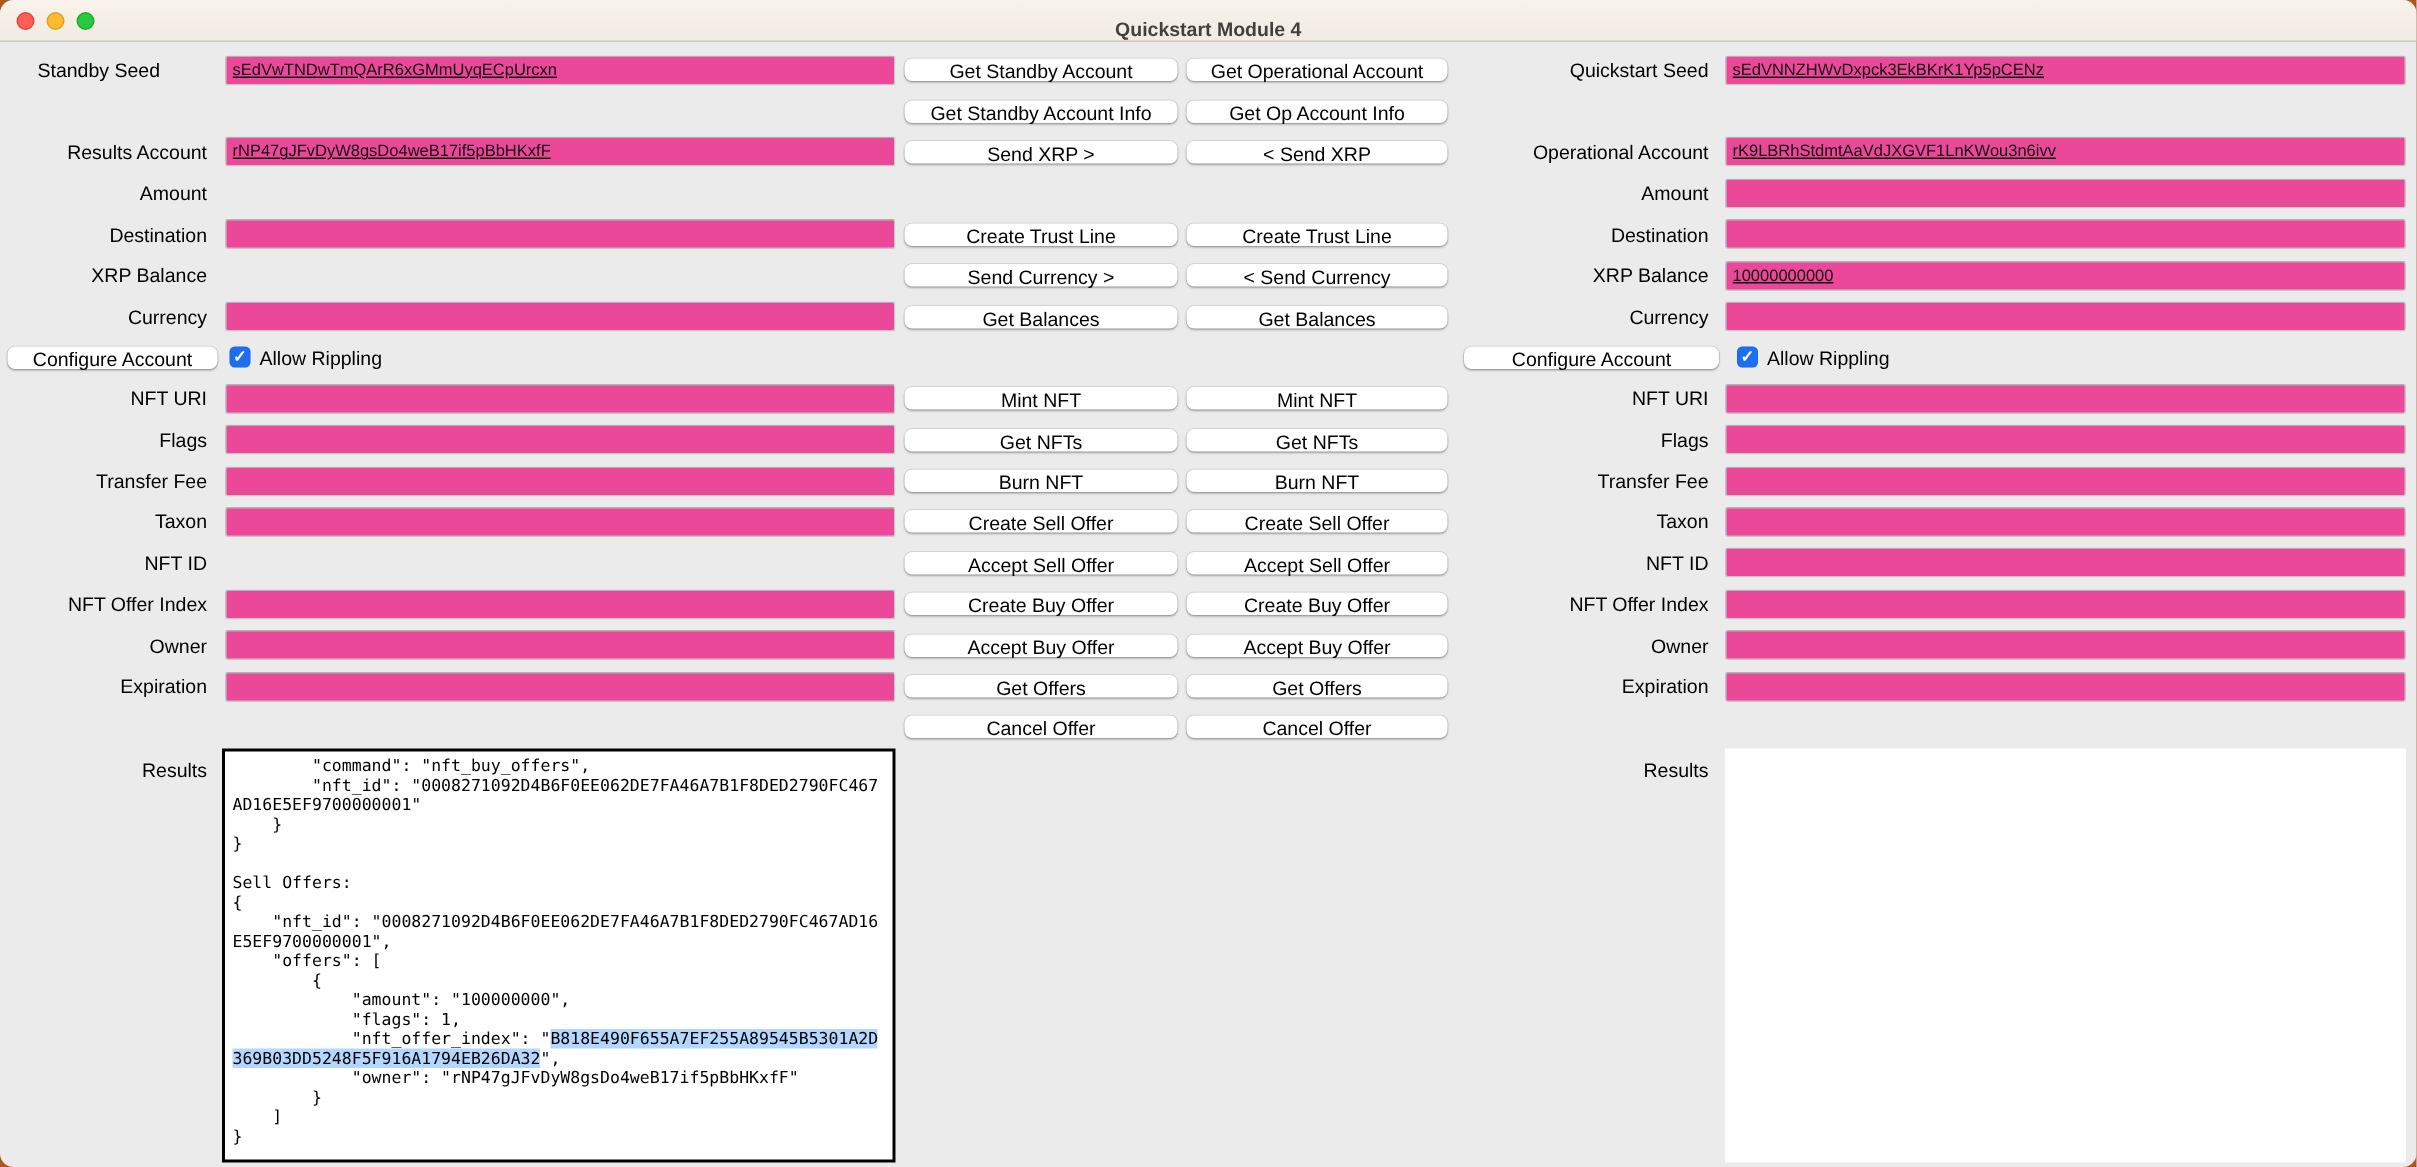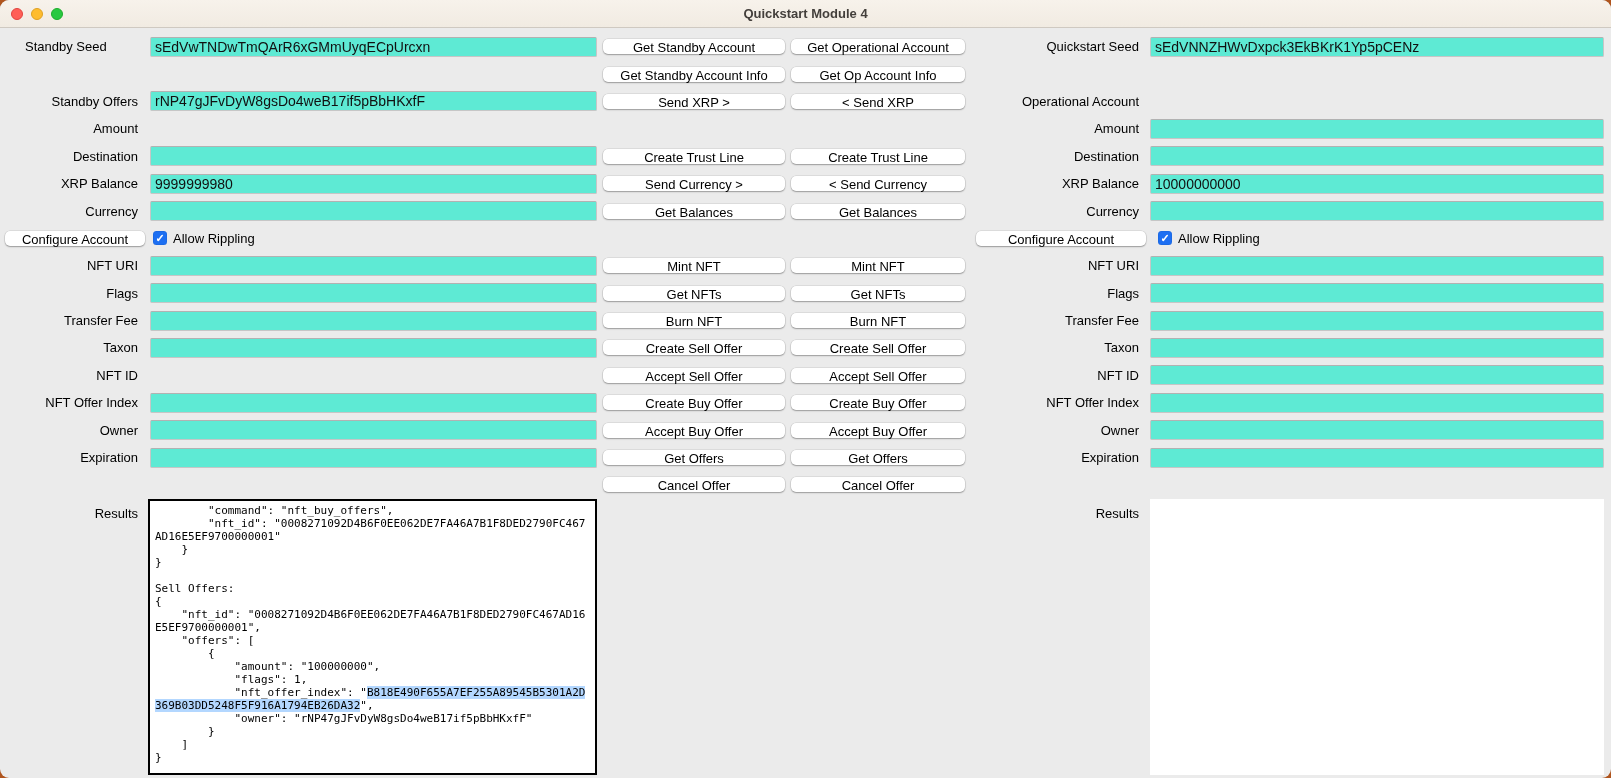--- a/index.html
+++ b/index.html
@@ -1,34 +1,34 @@
 <!DOCTYPE html>
 <html><head>
 <meta charset="utf-8">
 <style>
   html,body{margin:0;padding:0;}
   body{background:#b0551e;font-family:"Liberation Sans",sans-serif;width:1611px;height:778px;overflow:hidden;}
   .window{width:1611px;height:778px;background:#ebebeb;border-radius:9px;overflow:hidden;box-sizing:border-box;box-shadow:inset 0 1px 0 rgba(0,0,0,0.25);}
-  .titlebar{height:27px;background:linear-gradient(#f7f2eb,#f1ebe2);border-bottom:1px solid #cfc9c1;display:flex;align-items:center;justify-content:center;position:relative;}
+  .titlebar{height:27px;background:linear-gradient(#f7f2eb,#f1ebe2);border-bottom:1px solid #cfc9c1;display:flex;align-items:flex-end;justify-content:center;position:relative;}
   .title{font-size:13px;font-weight:bold;color:#433f3b;}
   .lights{position:absolute;left:11px;top:0;height:27px;display:flex;align-items:center;gap:8px;}
   .light{width:12px;height:12px;border-radius:50%;box-sizing:border-box;}
   .light.red{background:#ff5f57;border:1px solid #e0443e;}
   .light.yellow{background:#febc2e;border:1px solid #dea123;}
   .light.green{background:#28c840;border:1px solid #1dad2b;}
 
   .grid{display:grid;grid-template-columns:145px 452px 6px 182px 6px 174px 181px 4px 454px;grid-template-rows:repeat(17,27.4px) 276px;padding-top:5px;padding-right:7px;box-sizing:border-box;}
   .gc1{grid-column:1}.gc2{grid-column:2}.gc4{grid-column:4}.gc6{grid-column:6}.gc7{grid-column:7}.gc9{grid-column:9}
   .gr1{grid-row:1}.gr2{grid-row:2}.gr3{grid-row:3}.gr4{grid-row:4}.gr5{grid-row:5}.gr6{grid-row:6}
   .gr7{grid-row:7}.gr8{grid-row:8}.gr9{grid-row:9}.gr10{grid-row:10}.gr11{grid-row:11}.gr12{grid-row:12}
   .gr13{grid-row:13}.gr14{grid-row:14}.gr15{grid-row:15}.gr16{grid-row:16}.gr17{grid-row:17}.gr18{grid-row:18}
 
   .flabel{font-size:13px;color:#000;text-align:right;align-self:center;padding-right:7px;white-space:nowrap;}
   .flabel.left-align{text-align:left;padding-left:25px;padding-right:0;}
-  .entry{align-self:center;height:20px;background:#5eead4;border:1px solid #c6c6c6;border-top-color:#b2b2b2;border-radius:2px;font-family:"Liberation Sans",sans-serif;font-size:14px;color:#111;padding:0 4px;box-sizing:border-box;width:100%;outline:none;}
+  .entry{align-self:center;height:20px;background:#ec4899;border:1px solid #c6c6c6;border-top-color:#b2b2b2;border-radius:2px;font-family:"Liberation Sans",sans-serif;font-size:11px;color:#111;padding:0 4px;box-sizing:border-box;width:100%;outline:none;text-decoration:underline;}
   .entry.indent{width:calc(100% - 5px);margin-left:5px;}
   .btn{align-self:center;height:15px;background:#fff;border:none;border-radius:5px;box-shadow:0 0 0 0.5px rgba(0,0,0,0.12),0 1px 1.5px rgba(0,0,0,0.3);font-family:"Liberation Sans",sans-serif;font-size:13px;color:#000;width:100%;cursor:default;}
   .btn.cfg-left{width:140px;justify-self:start;margin-left:5px;}
   .btn.cfg-right{width:170px;justify-self:end;}
   .checkrow{display:flex;align-items:center;gap:6px;margin-left:8px;align-self:center;}
   .checkbox{width:14px;height:14px;border-radius:3.5px;display:inline-flex;align-items:center;justify-content:center;color:#fff;font-size:11px;line-height:14px;font-weight:bold;box-sizing:border-box;background:#1d6ff2;box-shadow:inset 0 0 0 0.5px rgba(0,0,0,0.1);}
   .checklabel{font-size:13px;color:#000;}
   .results-label{align-self:start;padding-top:7px;}
   .results-box{background:#fff;border:2px solid #000;margin-left:3px;height:276px;box-sizing:border-box;padding:3px 5px;font-family:"DejaVu Sans Mono",monospace;font-size:11px;line-height:13px;white-space:pre;overflow:hidden;color:#000;}
   .results-box.plain{border:none;margin-left:0;}
@@ -52,39 +52,39 @@
     <div class="flabel left-align gc1 gr1">Standby Seed</div>
     <input class="entry indent gc2 gr1" value="sEdVwTNDwTmQArR6xGMmUyqECpUrcxn" style="">
     <button class="btn gc4 gr1">Get Standby Account</button>
     <button class="btn gc6 gr1">Get Operational Account</button>
     <div class="flabel gc7 gr1">Quickstart Seed</div>
     <input class="entry gc9 gr1" value="sEdVNNZHWvDxpck3EkBKrK1Yp5pCENz" style="">
 
     <button class="btn gc4 gr2">Get Standby Account Info</button>
     <button class="btn gc6 gr2">Get Op Account Info</button>
 
-    <div class="flabel gc1 gr3">Standby Offers</div>
+    <div class="flabel gc1 gr3">Results Account</div>
     <input class="entry indent gc2 gr3" value="rNP47gJFvDyW8gsDo4weB17if5pBbHKxfF" style="">
     <button class="btn gc4 gr3">Send XRP &gt;</button>
     <button class="btn gc6 gr3">&lt; Send XRP</button>
     <div class="flabel gc7 gr3">Operational Account</div>
+    <input class="entry gc9 gr3" value="rK9LBRhStdmtAaVdJXGVF1LnKWou3n6ivv" style="">
 
     <div class="flabel gc1 gr4">Amount</div>
     <div class="flabel gc7 gr4">Amount</div>
     <input class="entry gc9 gr4" value="" style="">
 
     <div class="flabel gc1 gr5">Destination</div>
     <input class="entry indent gc2 gr5" value="" style="">
     <button class="btn gc4 gr5">Create Trust Line</button>
     <button class="btn gc6 gr5">Create Trust Line</button>
     <div class="flabel gc7 gr5">Destination</div>
     <input class="entry gc9 gr5" value="" style="">
 
     <div class="flabel gc1 gr6">XRP Balance</div>
-    <input class="entry indent gc2 gr6" value="9999999980" style="">
     <button class="btn gc4 gr6">Send Currency &gt;</button>
     <button class="btn gc6 gr6">&lt; Send Currency</button>
     <div class="flabel gc7 gr6">XRP Balance</div>
     <input class="entry gc9 gr6" value="10000000000" style="">
 
     <div class="flabel gc1 gr7">Currency</div>
     <input class="entry indent gc2 gr7" value="" style="">
     <button class="btn gc4 gr7">Get Balances</button>
     <button class="btn gc6 gr7">Get Balances</button>
     <div class="flabel gc7 gr7">Currency</div>

